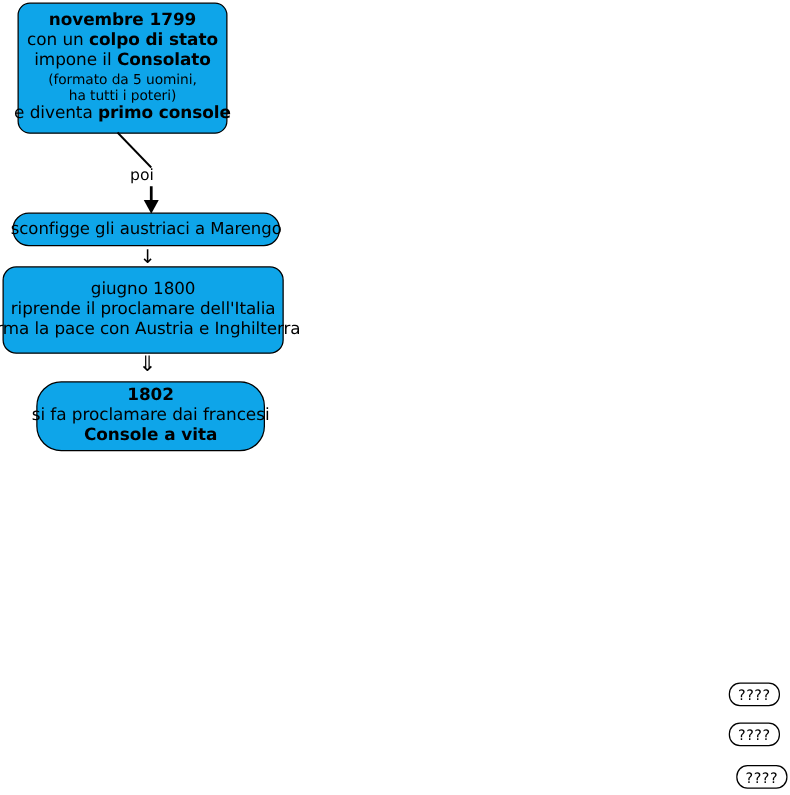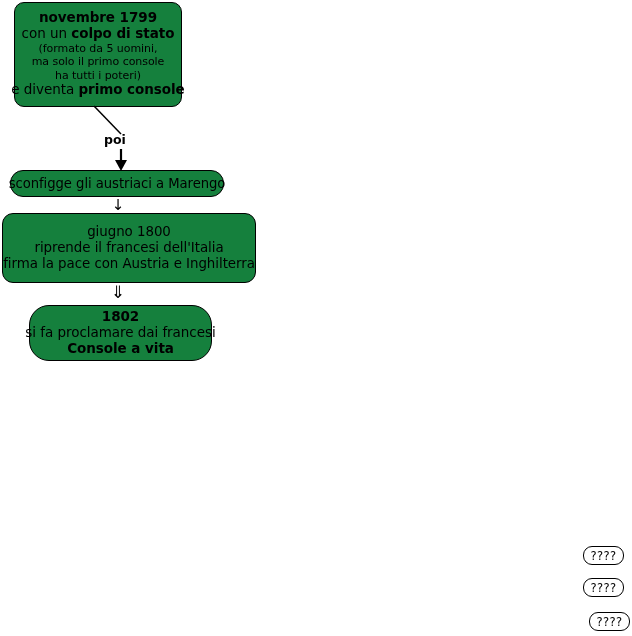--- a/index.html
+++ b/index.html
@@ -21,21 +21,21 @@
     left: 0; top: 0;
     width: 632px;
     height: 636px;
   }
 
   .node {
     position: absolute;
     box-sizing: border-box;
     border: 1.6px solid #000000;
     border-radius: 9px;
-    background: #15803d;
+    background: #0ea5e9;
     text-align: center;
     line-height: 1.18;
     display: flex;
     flex-direction: column;
     justify-content: center;
     align-items: center;
   }
 
   .line {
     font-size: 13.5px;
@@ -67,21 +67,20 @@
     width: 60px;
     height: 70px;
     overflow: visible;
   }
   #label-poi {
     position: absolute;
     left: 104px;
     top: 134px;
     font-size: 12.5px;
     line-height: 1;
-    font-weight: bold;
   }
 
   
   #node-marengo {
     left: 10px;
     top: 170px;
     width: 214px;
     height: 27px;
     border-radius: 13px;
     padding: 0 6px;
@@ -103,21 +102,21 @@
   #arrow-double {
     left: 108px;
     top: 284px;
     font-size: 17px;
   }
 
   
   #node-giugno {
     left: 2px;
     top: 213px;
-    width: 254px;
+    width: 225px;
     height: 70px;
     border-radius: 11px;
     padding: 2px 4px;
   }
   #node-giugno .line { font-size: 13.4px; }
 
   
   #node-1802 {
     left: 29px;
     top: 305px;
@@ -148,22 +147,24 @@
 </head>
 <body>
 
 <div id="canvas">
 
   <div class="node" id="node-consolato">
     <div class="line bold">novembre 1799</div>
     <div class="line">
       <span>con un </span><b>colpo di stato</b>
     </div>
+    <div class="line">
+      <span>impone il </span><b>Consolato</b>
+    </div>
     <div class="line small">(formato da 5 uomini,</div>
-    <div class="line small">ma solo il primo console</div>
     <div class="line small">ha tutti i poteri)</div>
     <div class="line">
       <span>e diventa </span><b>primo console</b>
     </div>
   </div>
 
   <svg id="edge-poi-svg" viewBox="0 0 60 70" xmlns="http://www.w3.org/2000/svg">
     <line x1="9" y1="2" x2="36" y2="30" stroke="#000000" stroke-width="1.5"></line>
     <line x1="36" y1="45" x2="36" y2="58" stroke="#000000" stroke-width="2.2"></line>
     <polygon points="30,56 42,56 36,67" fill="#000000"></polygon>
@@ -171,21 +172,21 @@
   <div id="label-poi">poi</div>
 
   <div class="node" id="node-marengo">
     <div class="line">sconfigge gli austriaci a Marengo</div>
   </div>
 
   <div class="arrow-glyph" id="arrow-single">↓</div>
 
   <div class="node" id="node-giugno">
     <div class="line">giugno 1800</div>
-    <div class="line">riprende il francesi dell'Italia</div>
+    <div class="line">riprende il proclamare dell'Italia</div>
     <div class="line">firma la pace con Austria e Inghilterra</div>
   </div>
 
   <div class="arrow-glyph" id="arrow-double">⇓</div>
 
   <div class="node" id="node-1802">
     <div class="line bold">1802</div>
     <div class="line">si fa proclamare dai francesi</div>
     <div class="line bold">Console a vita</div>
   </div>

